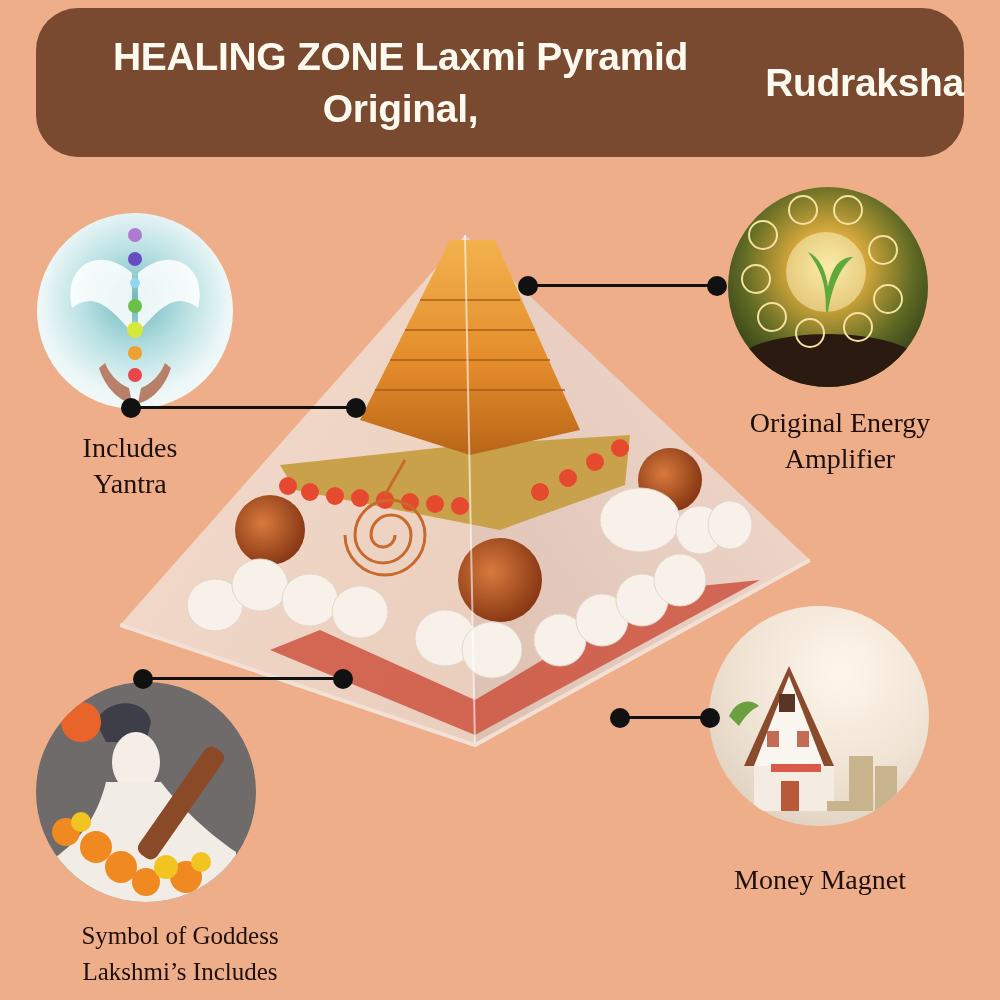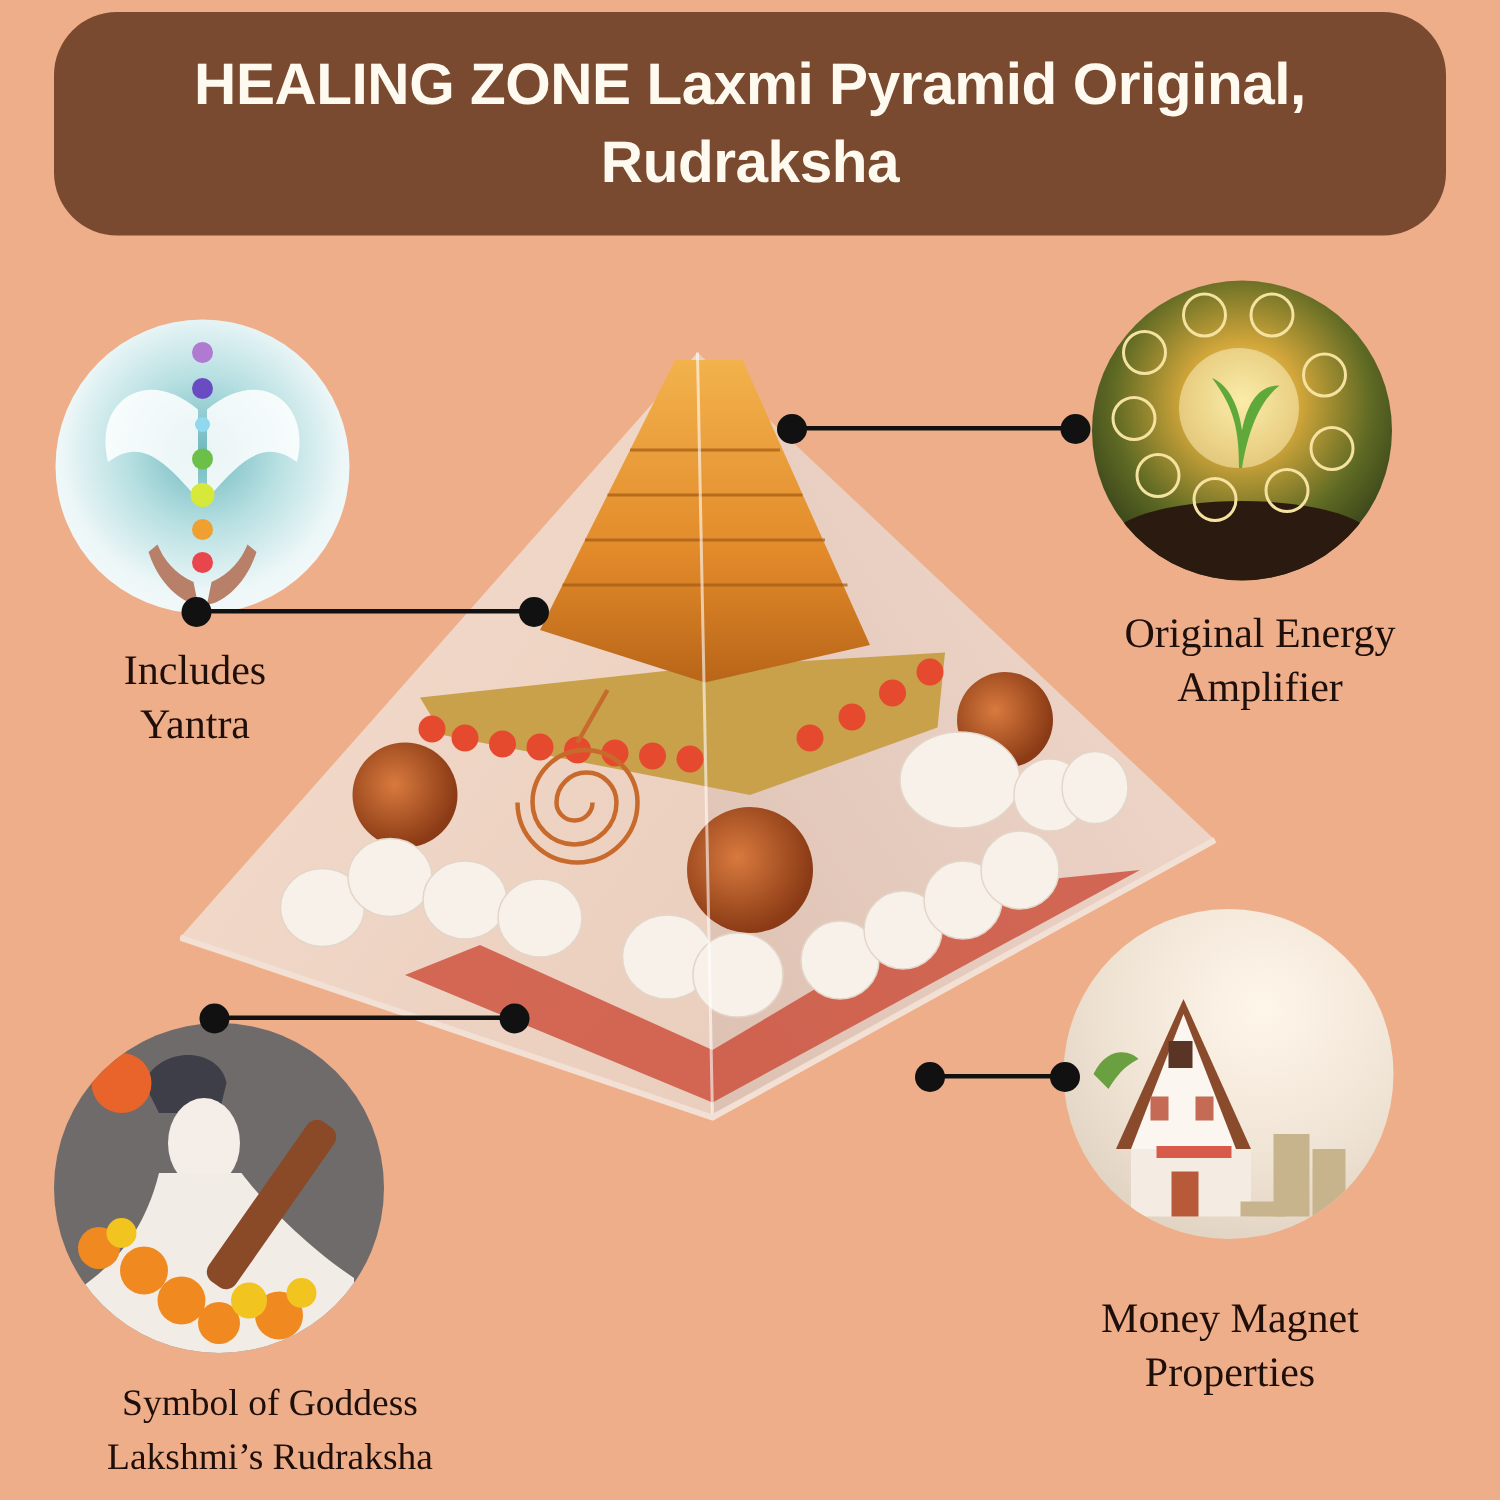--- a/index.html
+++ b/index.html
@@ -4,21 +4,21 @@
 <style>
   html, body { margin:0; padding:0; }
   body {
     width:1000px; height:1000px; position:relative; overflow:hidden;
     background:#eeae8a;
     font-family: "Liberation Serif", serif;
   }
   .banner {
     position:absolute; left:36px; top:8px; width:928px; height:149px;
     background:#7a4a30; border-radius:42px;
-    display:flex; flex-direction:column; align-items:center; justify-content:center;
+    display:flex; flex-direction:row; align-items:center; justify-content:center;
     color:#fffaf0; font-family:"Liberation Sans", sans-serif; font-weight:bold;
     font-size:39px; line-height:52px; text-align:center; letter-spacing:-0.3px;
   }
   .circle {
     position:absolute; border-radius:50%; overflow:hidden;
   }
   .label {
     position:absolute; text-align:center; color:#1e0f0a;
     font-family:"Liberation Serif", serif; font-size:28px; line-height:36px;
   }
@@ -185,21 +185,21 @@
         <circle cx="130" cy="185" r="12"></circle>
         <circle cx="165" cy="180" r="10"></circle>
     </g>
   </svg>
 </div>
 <div class="connector" style="left:143px; top:677px; width:200px;"></div>
 <div class="dot" style="left:133px; top:669px;"></div>
 <div class="dot" style="left:333px; top:669px;"></div>
 <div class="label" style="left:20px; top:918px; width:320px; font-size:25px;font-family:Liberation Serif, serif;">
   <div>Symbol of Goddess</div>
-  <div>Lakshmi’s Rudraksha</div>
+  <div>Lakshmi’s Includes</div>
 </div>
 
 <div class="circle" style="left:709px; top:606px; width:220px; height:220px;
             background:radial-gradient(circle at 60% 30%, #fff6ea 0%, #efe3d4 50%, #d8c8b6 100%);">
   <svg width="220" height="220" viewBox="0 0 220 220">
     <path d="M20,110 C30,90 45,95 50,100 C40,105 35,112 30,120 Z" fill="#6aa040"></path>
     <polygon points="80,60 35,160 125,160" fill="#8a4a2c"></polygon>
     <polygon points="80,70 45,160 115,160" fill="#fbf6f0"></polygon>
     <rect x="45" y="160" width="80" height="45" fill="#f4ece2"></rect>
     <rect x="72" y="175" width="18" height="30" fill="#b85a3a"></rect>
@@ -212,14 +212,13 @@
         <rect x="166" y="160" width="22" height="45"></rect>
       <rect x="118" y="195" width="30" height="10"></rect>
     </g>
   </svg>
 </div>
 <div class="connector" style="left:620px; top:716px; width:90px;"></div>
 <div class="dot" style="left:610px; top:708px;"></div>
 <div class="dot" style="left:700px; top:708px;"></div>
 <div class="label" style="left:700px; top:862px; width:240px;">
   <div>Money Magnet</div>
-  <div>Properties</div>
 </div>
 
 </body></html>

